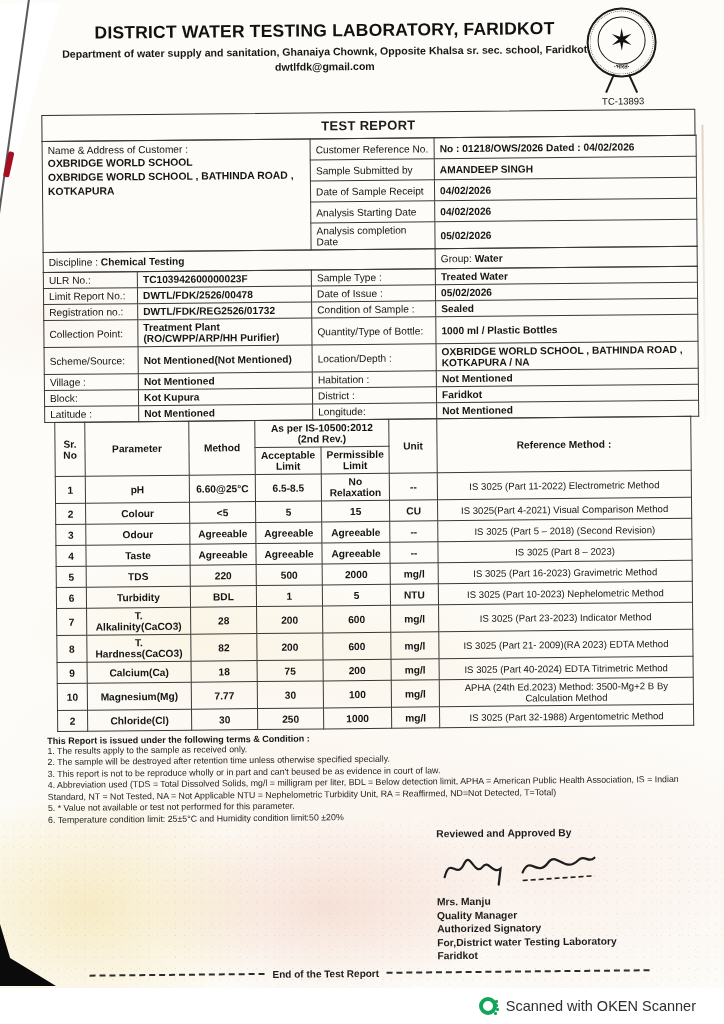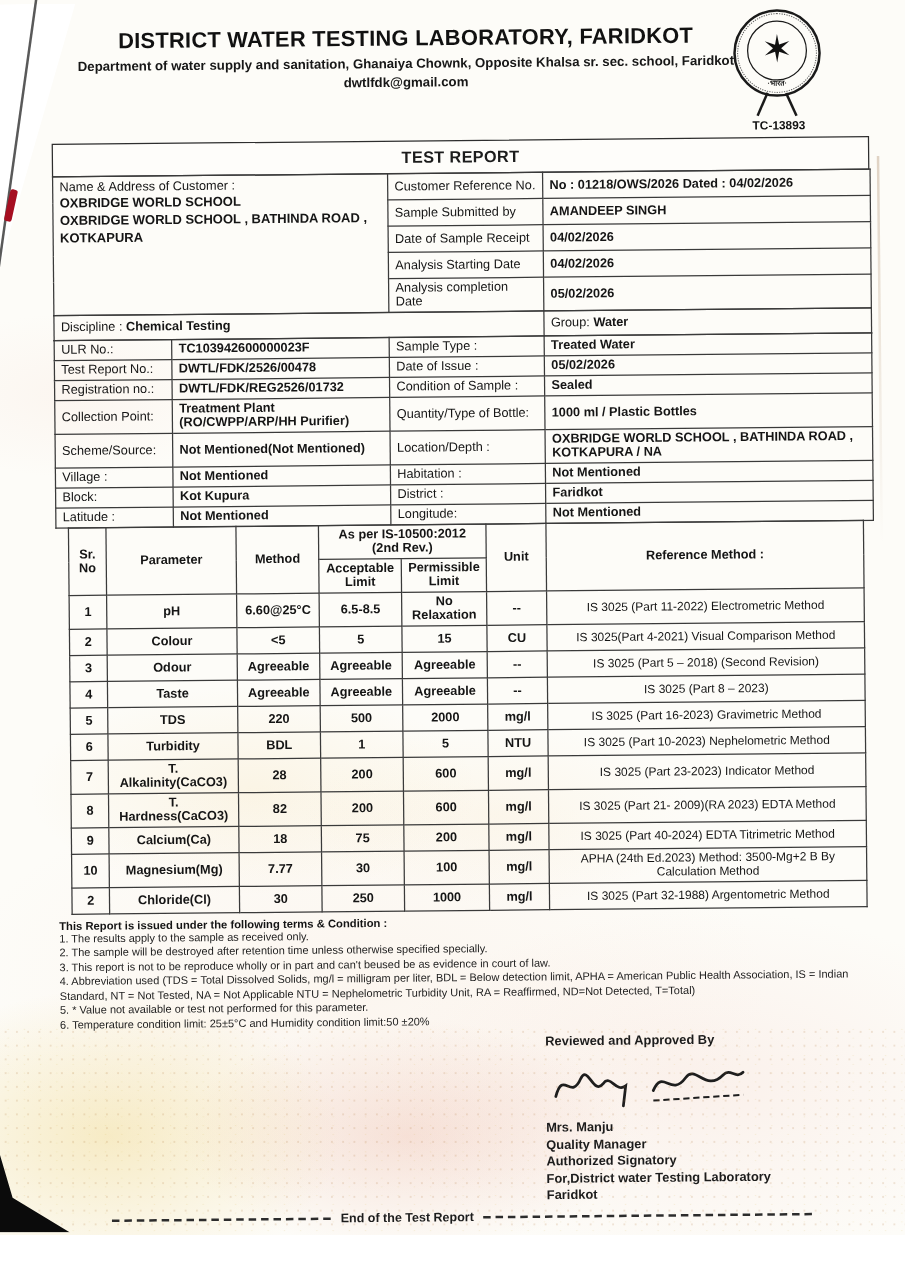--- a/index.html
+++ b/index.html
@@ -50,21 +50,21 @@
     border-radius:50%; opacity:.8; }
   .seal-inner { position:absolute; left:21px; top:9px; width:48px; height:48px; border:1.6px solid #1a1a1a;
     border-radius:50%; display:flex; align-items:center; justify-content:center; }
   .seal-star { font-size:30px; line-height:1; color:#111; }
   .seal-country { position:absolute; left:10px; top:55px; width:70px; text-align:center; font-size:6px;
     font-weight:700; color:#222; }
   .seal-leg { position:absolute; width:3px; height:20px; background:transparent; border-left:2.5px solid #1a1a1a; }
   .leg-l { left:32px; top:66px; transform:rotate(24deg); }
   .leg-r { left:55px; top:66px; transform:rotate(-24deg); }
   .seal-code { position:absolute; left:6px; top:88px; width:80px; text-align:center; font-size:9.5px;
-    font-weight:700; color:#111; }
+    font-weight:400; color:#111; }
 
   
   .doc { position:absolute; left:44px; top:112px; width:654px; }
   .title-box { border:1.6px solid #2e2e2e; height:27px; display:flex; align-items:center; justify-content:center;
     font-size:13px; font-weight:700; letter-spacing:.3px; background:rgba(255,255,255,.35); }
 
   table.t { border-collapse:collapse; width:654px; table-layout:fixed; margin-top:-1px; }
   table.t td { border:1.2px solid #3a3a3a; font-size:10.2px; padding:2px 5px; vertical-align:middle;
     background:transparent; color:#151515; }
   .b { font-weight:700; }
@@ -202,21 +202,21 @@
             </colgroup>
           <tbody>
   <tr>
     <td class="lab">ULR No.:</td>
     <td class="b">TC103942600000023F</td>
     <td class="lab">Sample Type :</td>
     <td class="b">Treated Water</td>
   </tr>
 
   <tr>
-    <td class="lab">Test Report No.:</td>
+    <td class="lab">Limit Report No.:</td>
     <td class="b">DWTL/FDK/2526/00478</td>
     <td class="lab">Date of Issue :</td>
     <td class="b">05/02/2026</td>
   </tr>
 
   <tr>
     <td class="lab">Registration no.:</td>
     <td class="b">DWTL/FDK/REG2526/01732</td>
     <td class="lab">Condition of Sample :</td>
     <td class="b">Sealed</td>
@@ -438,13 +438,17 @@
 
       <div class="corner-white"></div>
       <div class="edge-line"></div>
       <div class="red-mark"></div>
       <div class="fold-line"></div>
     </div>
     <div class="noise"></div>
     <div class="black-corner"></div>
   </div>
 
+  <div class="footer">
+    <span class="oken-icon"></span>
+    <span class="footer-text">Scanned with OKEN Scanner</span>
+  </div>
 </div>
 
 </body></html>

